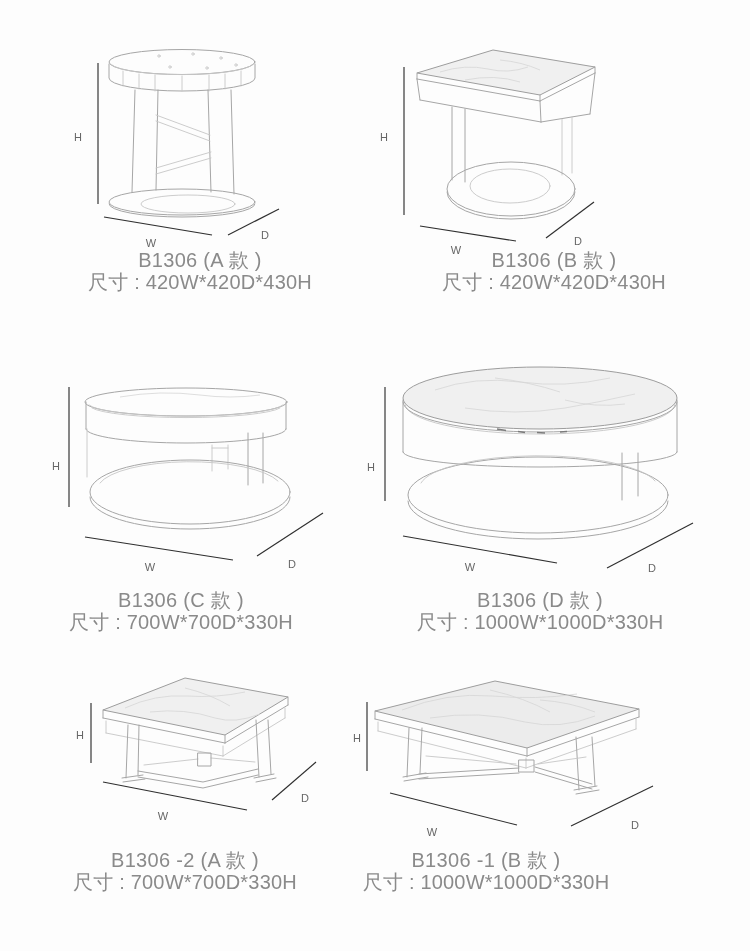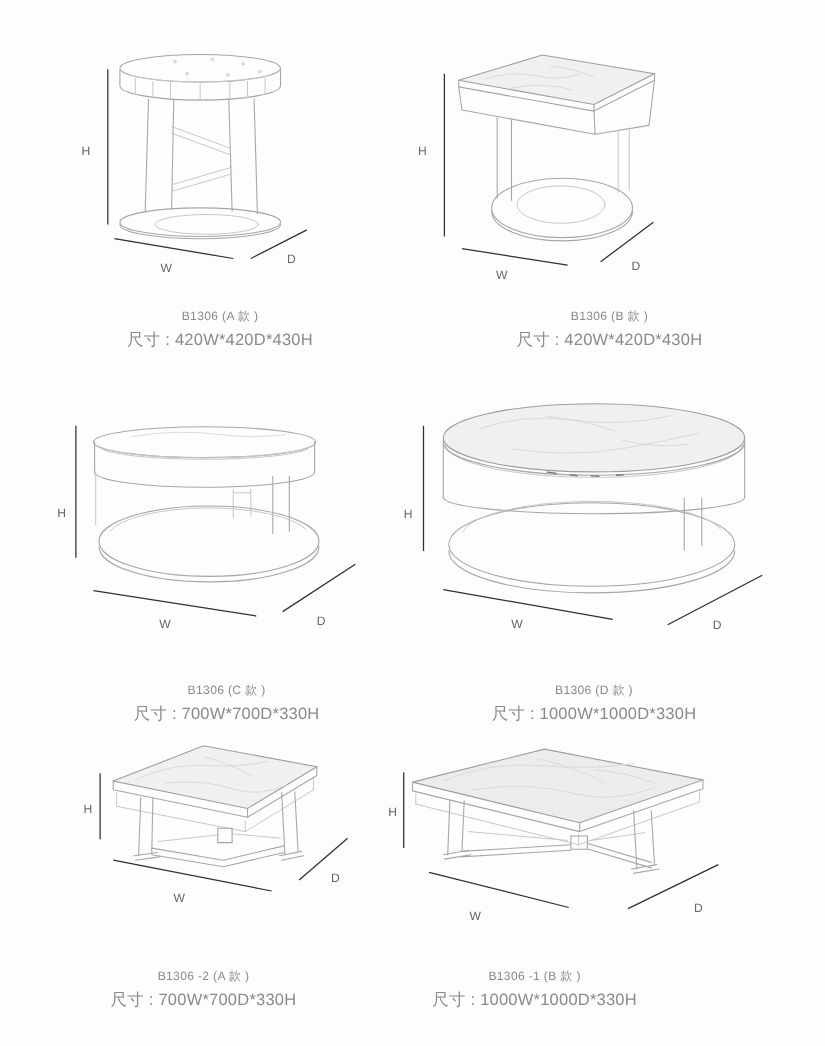--- a/index.html
+++ b/index.html
@@ -3,38 +3,38 @@
 <meta charset="utf-8">
 <style>
   html,body{margin:0;padding:0;background:#fff;}
   .page{
     position:relative;width:750px;height:951px;margin:0 auto;
     background:#fdfdfd;overflow:hidden;
     font-family:"Liberation Sans","DejaVu Sans",sans-serif;
   }
   .drawing{position:absolute;}
   .caption{position:absolute;text-align:center;color:#8a8a8a;}
-  .caption .name{font-size:11px;line-height:22px;letter-spacing:.3px;margin-top:28px;}
-  .caption .size{font-size:15px;line-height:22px;letter-spacing:.2px;}
+  .caption .name{font-size:20px;line-height:22px;letter-spacing:.3px;}
+  .caption .size{font-size:20px;line-height:22px;letter-spacing:.2px;}
   
   svg .sk{stroke:#a6a6a6;fill:none;stroke-width:1;stroke-linecap:round;}
   svg .lt{stroke:#c6c6c6;fill:none;stroke-width:.9;stroke-linecap:round;}
   svg .dim{stroke:#2f2f2f;fill:none;stroke-width:1.15;stroke-linecap:butt;}
   svg .lbl{fill:#666;font-size:11px;font-family:"Liberation Sans","DejaVu Sans",sans-serif;}
   svg .marble{fill:#f0f0f0;stroke:#9d9d9d;stroke-width:1;}
   svg .marble2{fill:#ececec;stroke:#9d9d9d;stroke-width:1;}
   svg .vein{stroke:#d6d6d6;fill:none;stroke-width:.8;}
   svg .smudge{stroke:#7c7c7c;fill:none;stroke-width:1.4;}
   
   #d1{left:55px;top:40px;}   #d2{left:370px;top:30px;}
   #d3{left:40px;top:345px;}  #d4{left:355px;top:340px;}
   #d5{left:65px;top:640px;}  #d6{left:340px;top:640px;}
   #c1{left:30px;top:249px;width:340px;}
   #c2{left:382px;top:249px;width:344px;}
-  #c3{left:36px;top:589px;width:340px;}
+  #c3{left:11px;top:589px;width:340px;}
   #c4{left:368px;top:589px;width:344px;}
   #c5{left:15px;top:849px;width:340px;}
   #c6{left:314px;top:849px;width:344px;}
 </style>
 </head>
 <body>
 
 <div class="page">
 
   <svg id="d1" class="drawing" width="240" height="215" viewBox="0 0 240 215">

